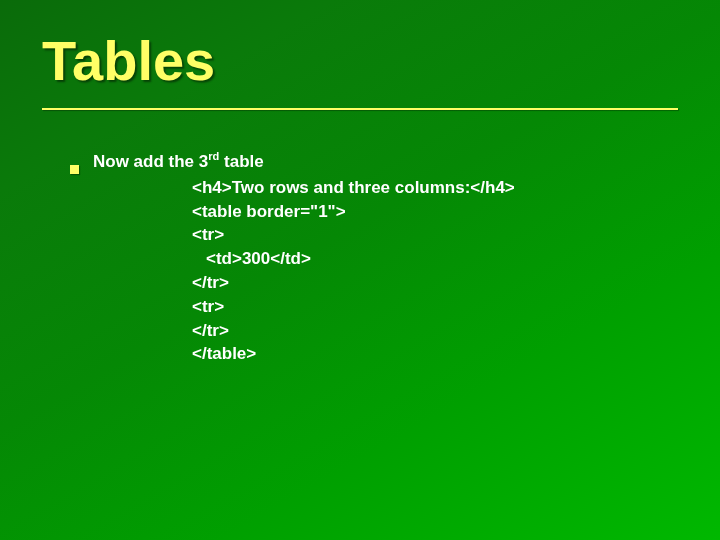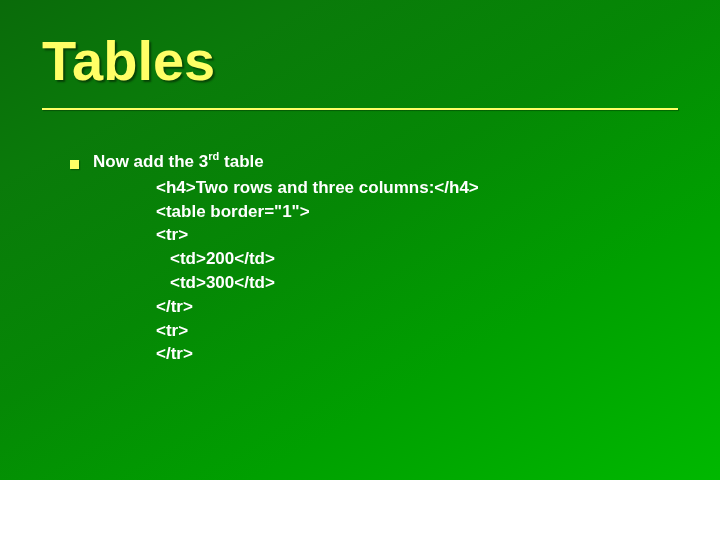--- a/index.html
+++ b/index.html
@@ -5,21 +5,21 @@
   html, body {
     margin: 0;
     padding: 0;
     width: 720px;
     height: 540px;
     overflow: hidden;
     font-family: Arial, Helvetica, sans-serif;
   }
   .slide {
     width: 720px;
-    height: 480px;
+    height: 540px;
     background: linear-gradient(150deg, #0a6b0a 0%, #0a7a0a 20%, #058805 45%, #00a000 70%, #00b800 100%);
     position: relative;
     box-sizing: border-box;
     padding: 0;
   }
   .title {
     position: absolute;
     top: 28px;
     left: 42px;
     font-family: "Arial Black", Arial, sans-serif;
@@ -43,21 +43,21 @@
     top: 150px;
     left: 70px;
     width: 600px;
     color: #ffffff;
     font-size: 17px;
     font-weight: bold;
     line-height: 1.4;
   }
   .bullet-row {
     display: flex;
-    align-items: center;
+    align-items: flex-end;
   }
   .bullet-box {
     width: 9px;
     height: 9px;
     background: #ffff66;
     margin-top: 6px;
     margin-right: 14px;
     flex: 0 0 auto;
     box-shadow: 1px 1px 1px rgba(0,0,0,0.3);
   }
@@ -68,20 +68,21 @@
     font-size: 0.65em;
     vertical-align: super;
     line-height: 0;
   }
   .code-block {
     margin-left: 86px;
     margin-top: 2px;
   }
   .code-line {
     white-space: pre;
+    margin-left: 36px;
   }
   .indent1 { padding-left: 14px; }
 </style>
 </head>
 <body>
 
 <div class="slide">
 
   <div class="title">Tables</div>
   <div class="rule"></div>
@@ -92,22 +93,22 @@
       <div class="bullet-box"></div>
       <div class="bullet-text">
         <span>Now add the 3</span><span class="sup">rd</span><span> table</span>
       </div>
     </div>
 
     <div class="code-block">
       <div class="code-line">&lt;h4&gt;Two rows and three columns:&lt;/h4&gt;</div>
       <div class="code-line">&lt;table border="1"&gt;</div>
       <div class="code-line">&lt;tr&gt;</div>
-      <div class="code-line indent1">&lt;td&gt;200&lt;/td&gt;</div>
       <div class="code-line indent1">&lt;td&gt;300&lt;/td&gt;</div>
       <div class="code-line">&lt;/tr&gt;</div>
       <div class="code-line">&lt;tr&gt;</div>
       <div class="code-line">&lt;/tr&gt;</div>
+      <div class="code-line">&lt;/table&gt;</div>
     </div>
 
   </div>
 
 </div>
 
 </body></html>

